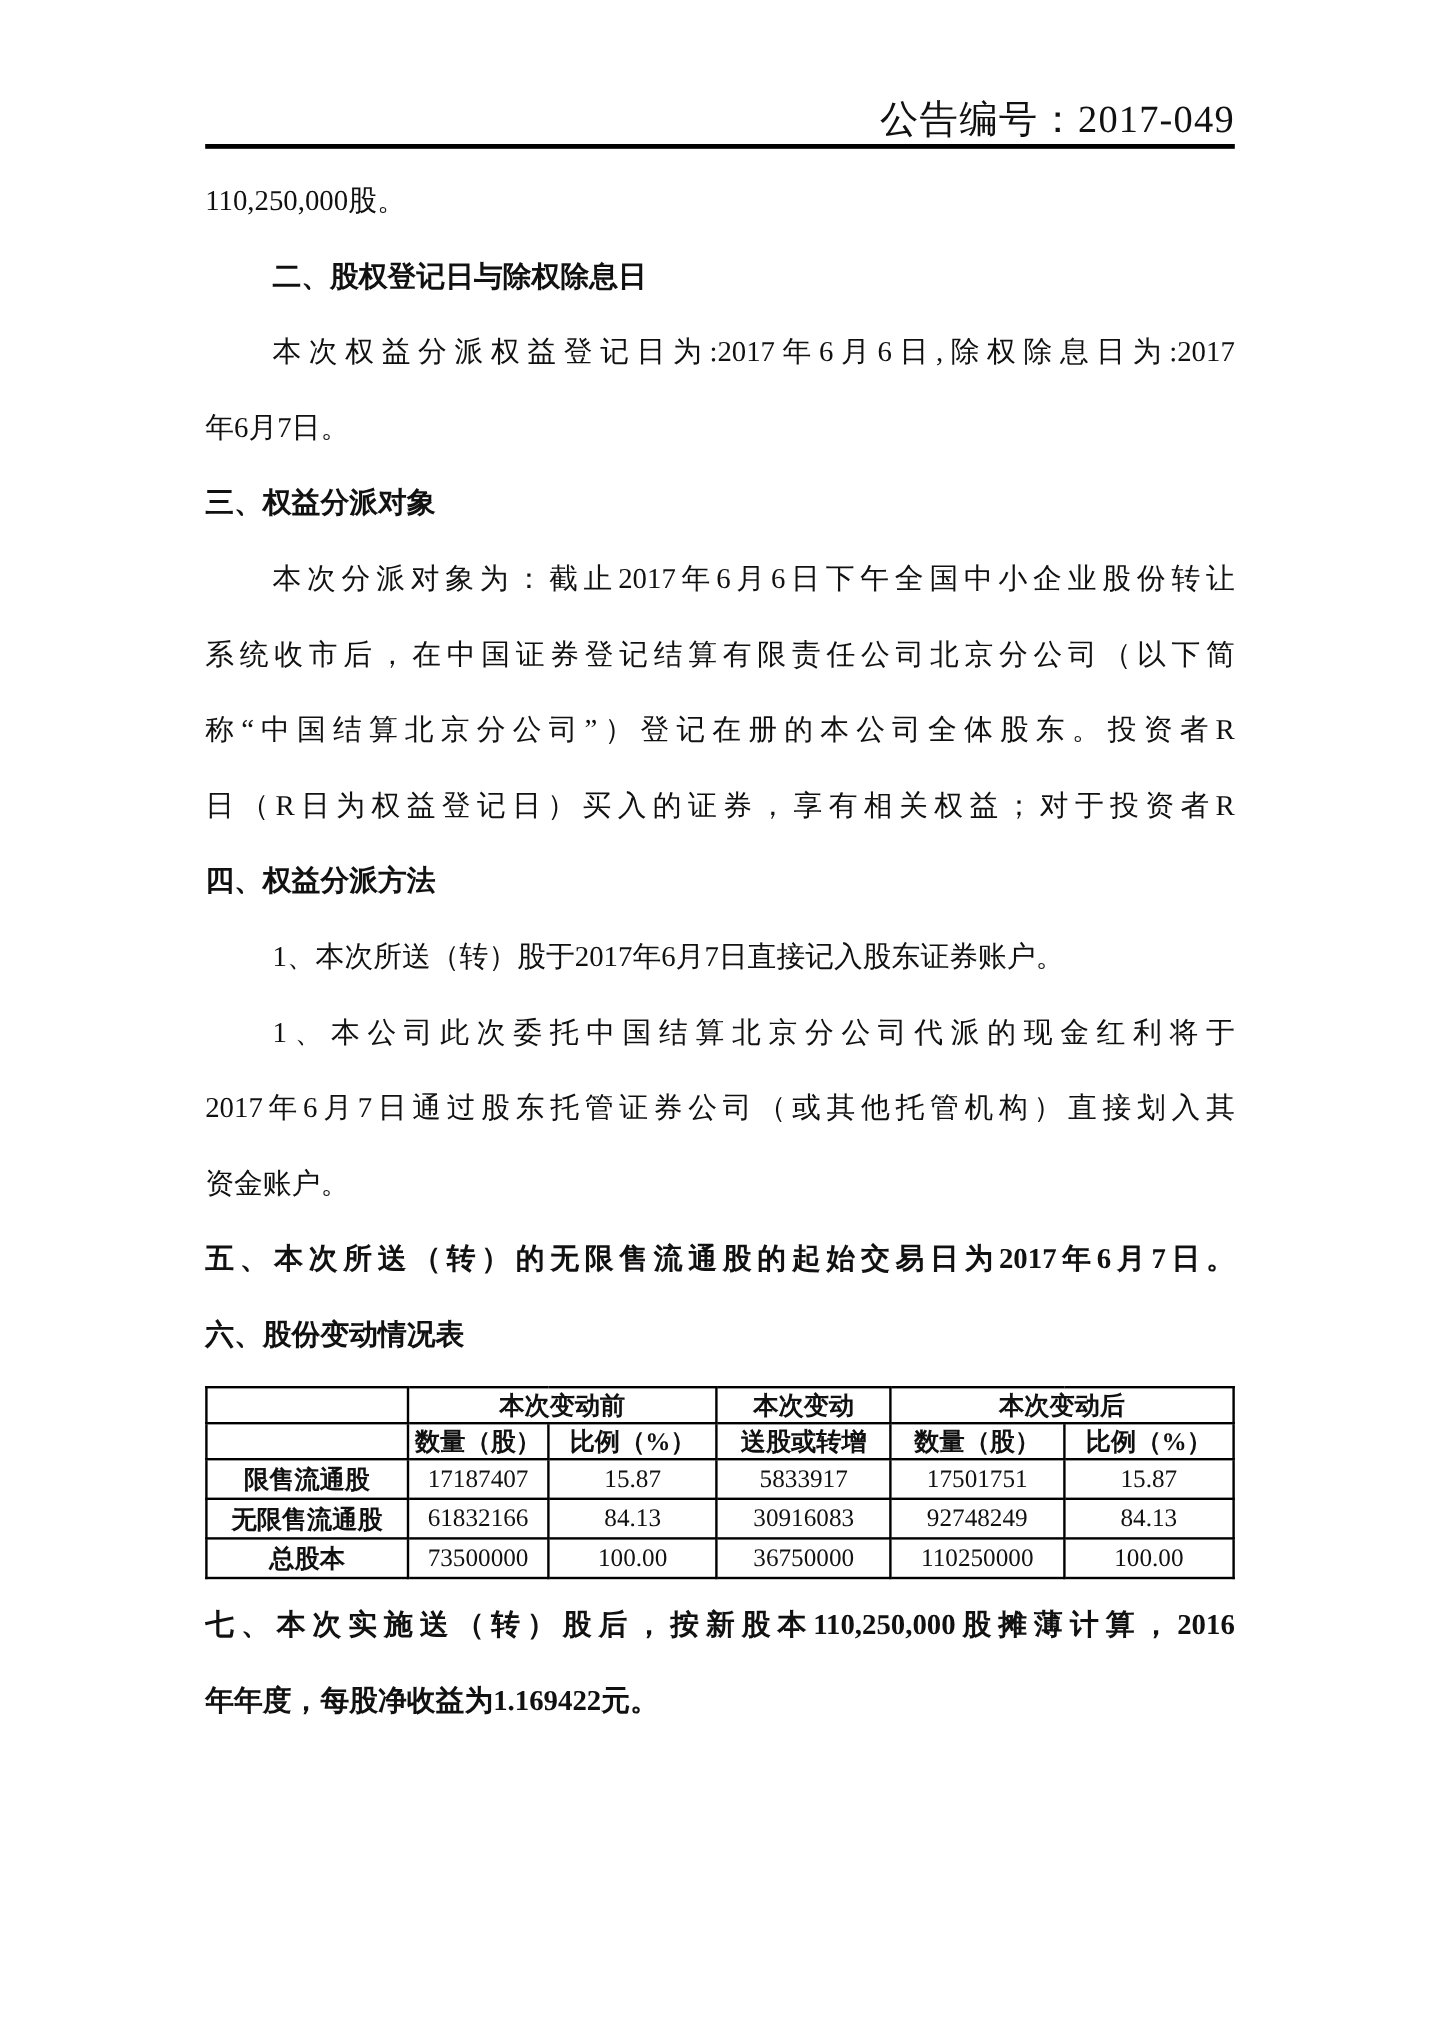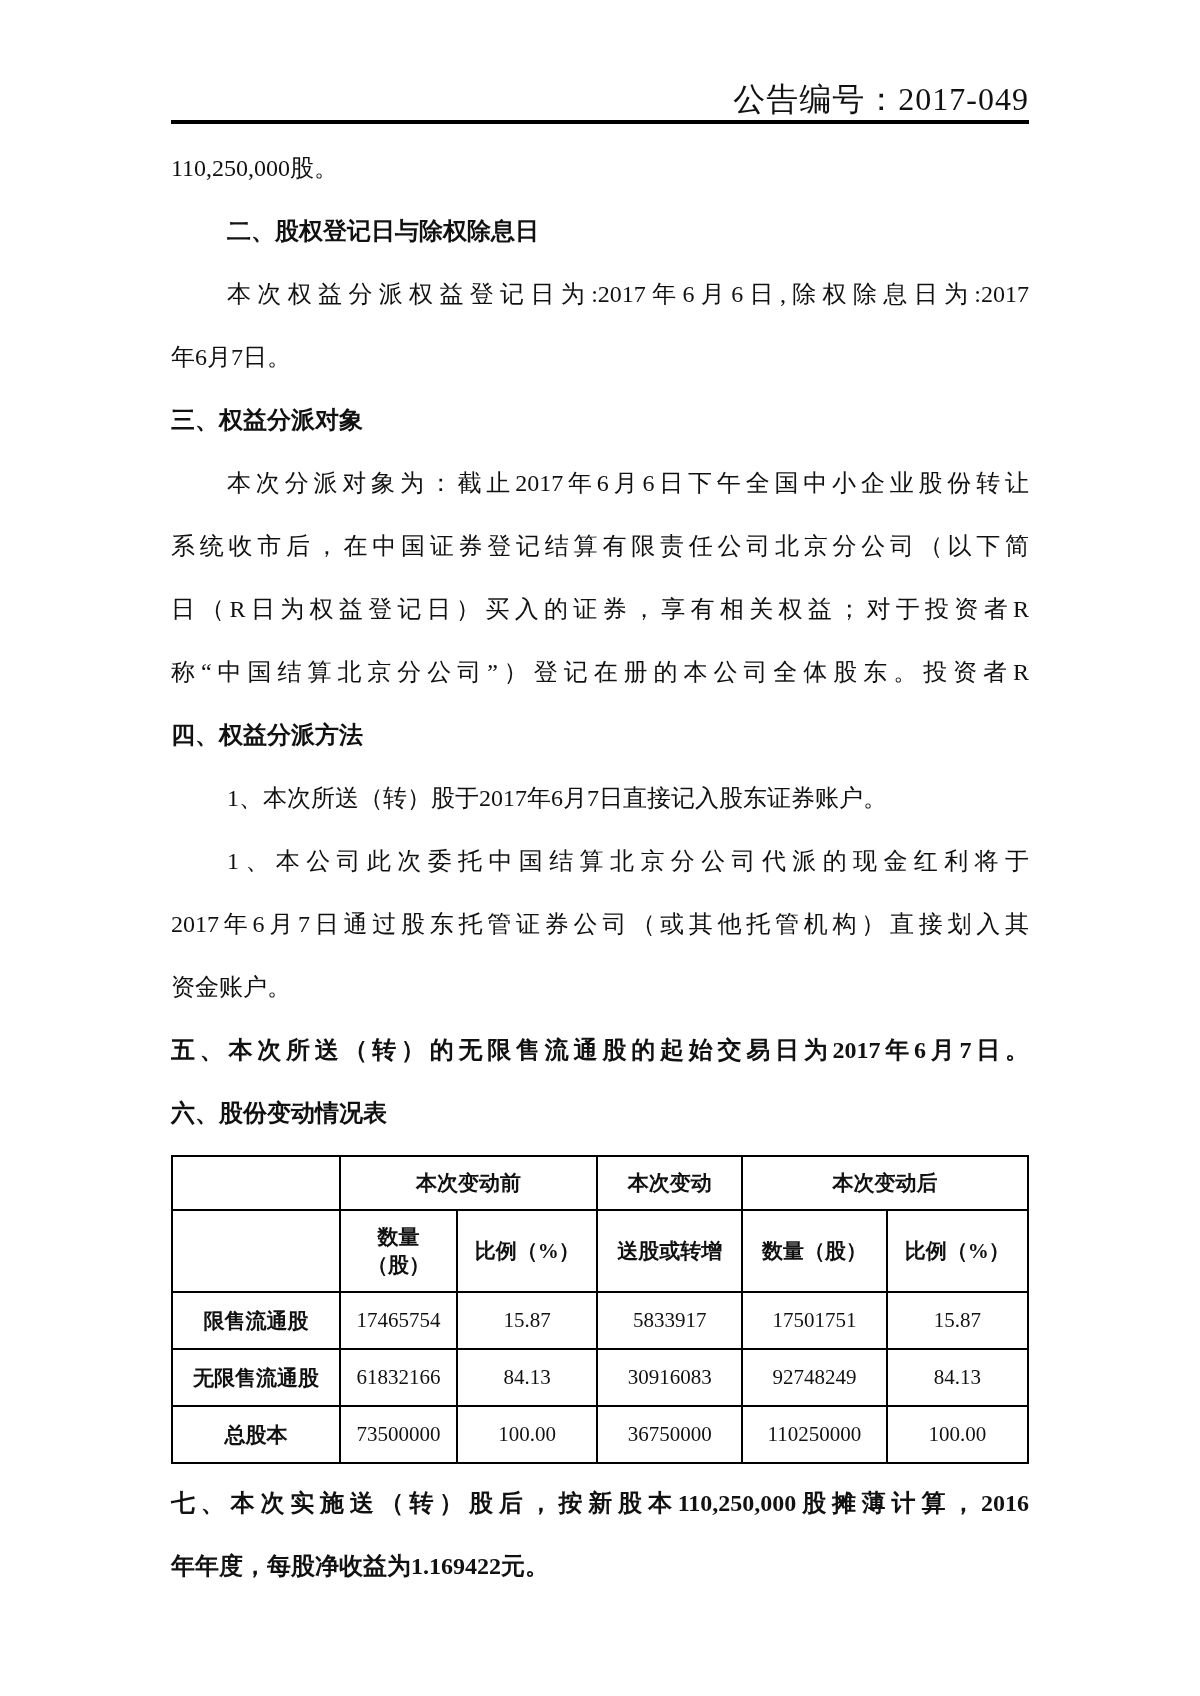--- a/index.html
+++ b/index.html
@@ -51,21 +51,21 @@
     border-collapse: collapse;
     width: 100%;
     table-layout: fixed;
     margin-top: 10px;
   }
   table.share-table td {
     border: 2px solid #000000;
     text-align: center;
     vertical-align: middle;
     font-size: 21px;
-    padding: 12px;
+    padding: 0;
     height: 31px;
     overflow: hidden;
   }
   table.share-table tr.h td {
     font-weight: bold;
     height: 27px;
   }
   table.share-table td.lbl {
     font-weight: bold;
   }
@@ -83,22 +83,22 @@
 
     <div class="line">110,250,000股。</div>
 
     <div class="line bold ind">二、股权登记日与除权除息日</div>
     <div class="line ind j">本次权益分派权益登记日为:2017年6月6日,除权除息日为:2017</div>
     <div class="line">年6月7日。</div>
 
     <div class="line bold">三、权益分派对象</div>
     <div class="line ind j">本次分派对象为：截止2017年6月6日下午全国中小企业股份转让</div>
     <div class="line j">系统收市后，在中国证券登记结算有限责任公司北京分公司（以下简</div>
+    <div class="line j">称“中国结算北京分公司”）登记在册的本公司全体股东。投资者R</div>
     <div class="line j">日（R日为权益登记日）买入的证券，享有相关权益；对于投资者R</div>
-    <div class="line j">称“中国结算北京分公司”）登记在册的本公司全体股东。投资者R</div>
 
     <div class="line bold">四、权益分派方法</div>
     <div class="line ind">1、本次所送（转）股于2017年6月7日直接记入股东证券账户。</div>
     <div class="line ind j">1、本公司此次委托中国结算北京分公司代派的现金红利将于</div>
     <div class="line j">2017年6月7日通过股东托管证券公司（或其他托管机构）直接划入其</div>
     <div class="line">资金账户。</div>
 
     <div class="line bold j">五、本次所送（转）的无限售流通股的起始交易日为2017年6月7日。</div>
     <div class="line bold">六、股份变动情况表</div>
 
@@ -121,21 +121,21 @@
         <tr class="h">
           <td></td>
           <td>数量（股）</td>
           <td>比例（%）</td>
           <td>送股或转增</td>
           <td>数量（股）</td>
           <td>比例（%）</td>
         </tr>
         <tr>
           <td class="lbl">限售流通股</td>
-          <td>17465754</td>
+          <td>17187407</td>
           <td>15.87</td>
           <td>5833917</td>
           <td>17501751</td>
           <td>15.87</td>
         </tr>
         <tr>
           <td class="lbl">无限售流通股</td>
           <td>61832166</td>
           <td>84.13</td>
           <td>30916083</td>

